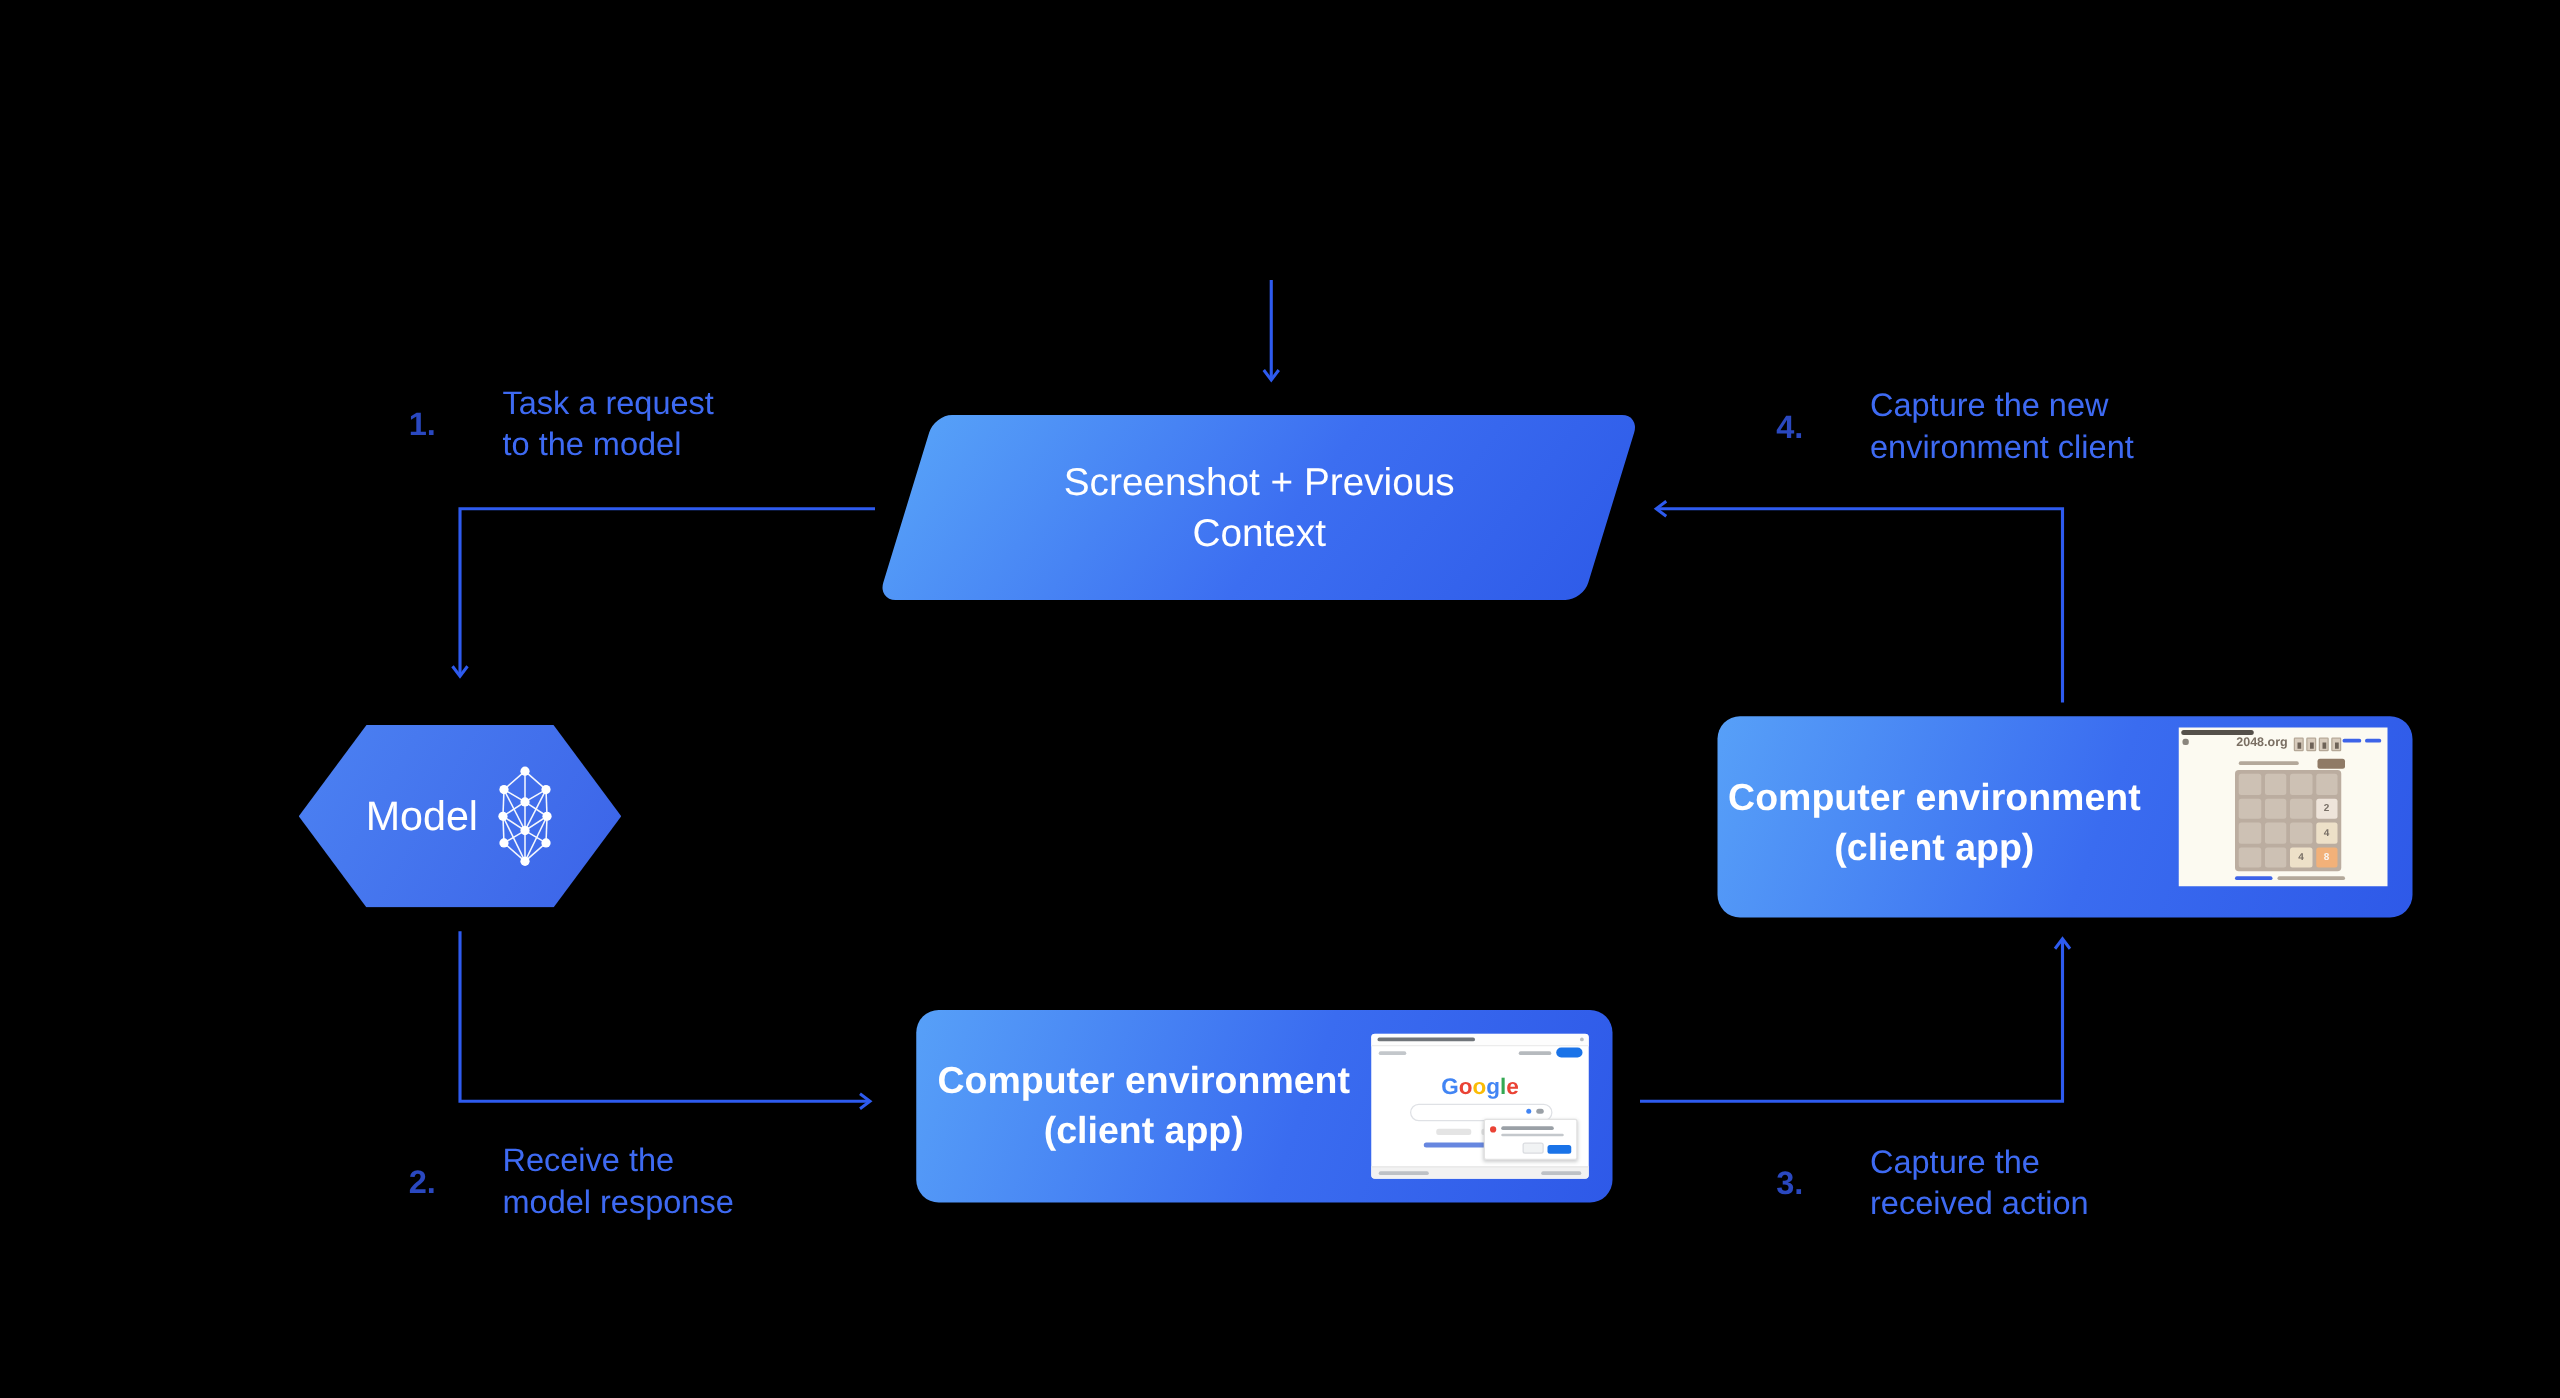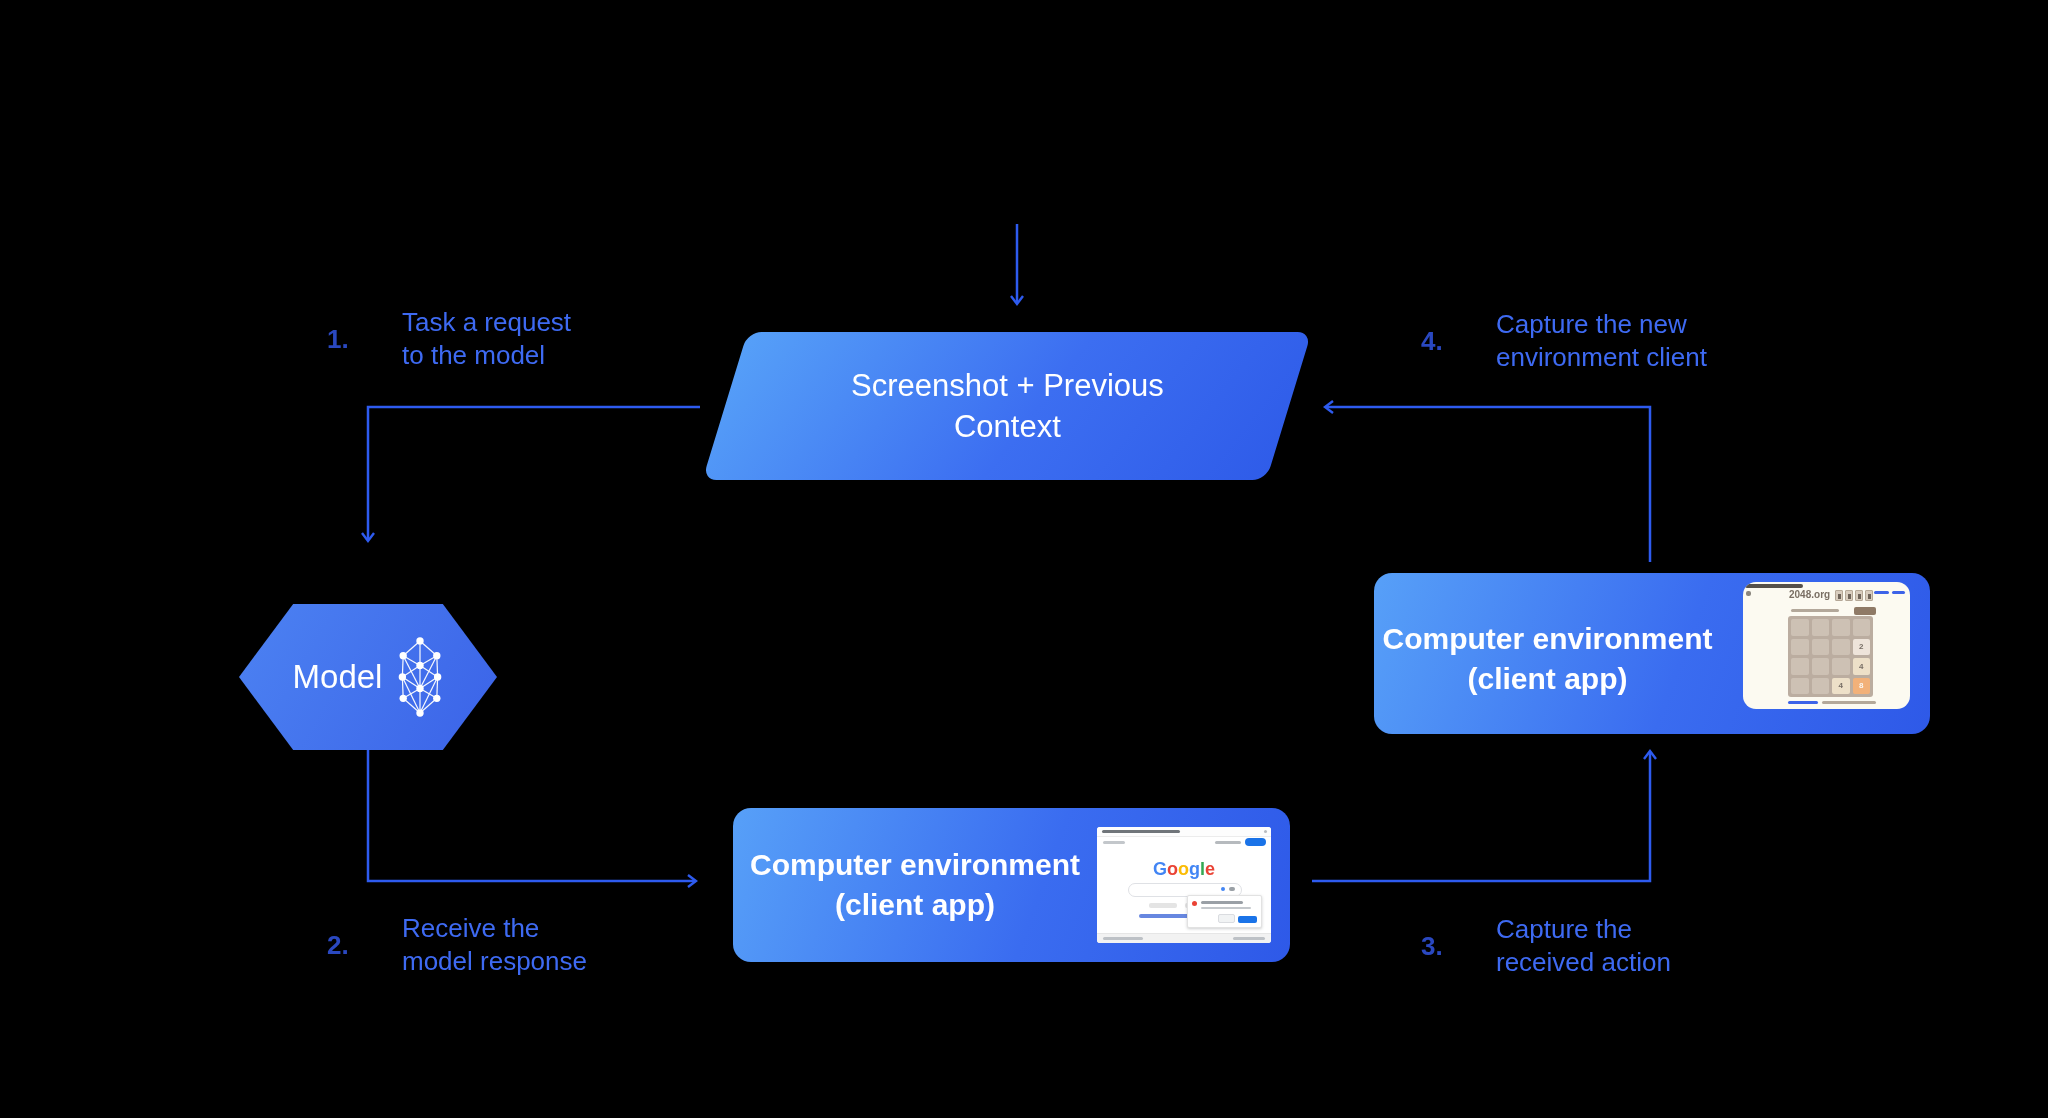--- a/index.html
+++ b/index.html
@@ -19,21 +19,21 @@
   
   .para { position:absolute; left:725px; top:332px; width:564px; height:148px;
           transform:skewX(-17deg); border-radius:14px;
           background:linear-gradient(115deg,#56a0f8 0%,#3c6ef1 55%,#2f5ce9 100%);
           display:flex; align-items:center; justify-content:center; }
   .para-inner { transform:skewX(17deg); color:#fff; font-size:31px; line-height:41px;
                 text-align:center; font-weight:400; }
   .para-inner span { display:block; }
 
   
-  .hex { position:absolute; left:239px; top:604px; width:258px; height:146px;
+  .hex { position:absolute; left:239px; top:580px; width:258px; height:146px;
          clip-path:polygon(0 50%,21% 0,79% 0,100% 50%,79% 100%,21% 100%);
          background:linear-gradient(120deg,#4c82f2 0%,#3b63e8 100%);
          display:flex; align-items:center; justify-content:center; gap:15px;
          color:#fff; font-size:33px; font-weight:400; }
 
   
   .envbox { position:absolute; border-radius:18px;
             background:linear-gradient(110deg,#57a0f8 0%,#3a6cf0 55%,#2e59e8 100%);
             display:flex; align-items:center; box-sizing:border-box; }
   .envbox .etext { flex:1; text-align:center; color:#fff; font-size:30px;
@@ -88,21 +88,21 @@
   .g-dlgbtn1 { right:26px; bottom:4px; width:15px; height:7px; background:#f1f3f4;
                border:1px solid #dadce0; border-radius:2px; }
   .g-dlgbtn2 { right:4px; bottom:4px; width:19px; height:7px; background:#1a73e8;
                border-radius:2px; }
   .g-footer { position:absolute; left:0; bottom:0; width:100%; height:9px;
               background:#f2f2f2; border-top:1px solid #e6e6e6; }
   .g-f1 { left:6px; bottom:3px; width:40px; height:3px; background:#bdc1c6; }
   .g-f2 { right:6px; bottom:3px; width:32px; height:3px; background:#bdc1c6; }
 
   
-  .tthumb { width:167px; height:127px; background:#fcfaf1; border-radius:13px;
+  .tthumb { width:167px; height:127px; background:#fcfaf1; border-radius:0;
             position:relative; overflow:hidden; flex:none; margin-top:9px;margin-left:22px; }
   .t-browser { left:2px; top:2px; width:58px; height:4px; background:#55504a; }
   .t-favicon { left:3px; top:9px; width:5px; height:5px; background:#8a857d; }
   .t-title { position:absolute; left:46px; top:7px; color:#7a6f63;
              font-size:10px; font-weight:700; }
   .t-scores { position:absolute; left:92px; top:8px; display:flex; gap:2px; }
   .t-score { width:8px; height:11px; background:#d8ccbd; border:1px solid #b5a897;
              border-radius:1px; box-sizing:border-box; }
   .t-score i { display:block; margin:3px auto 0; width:3px; height:5px;
                background:#6e6358; }

